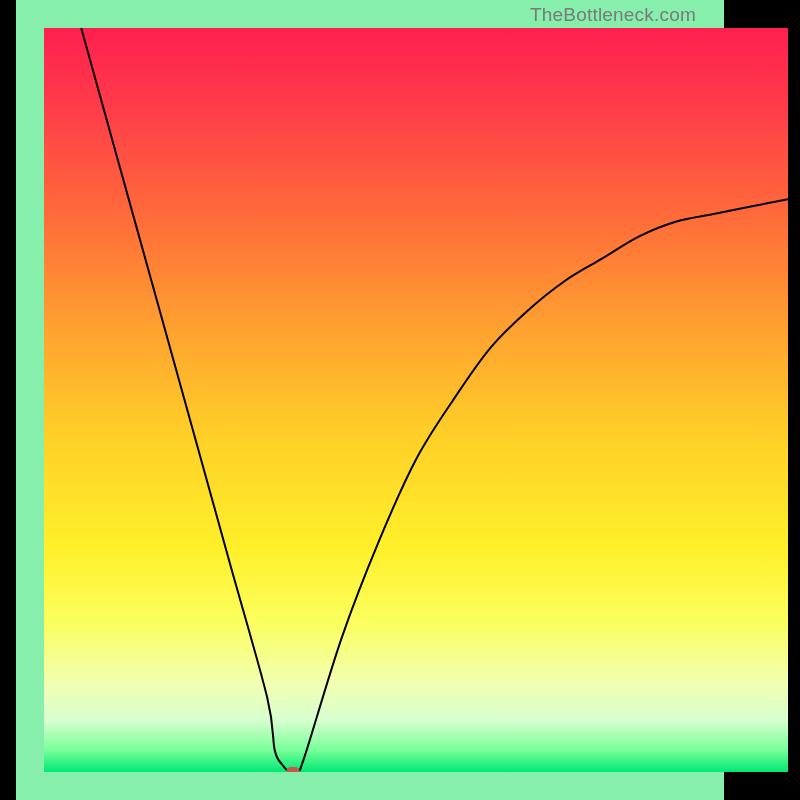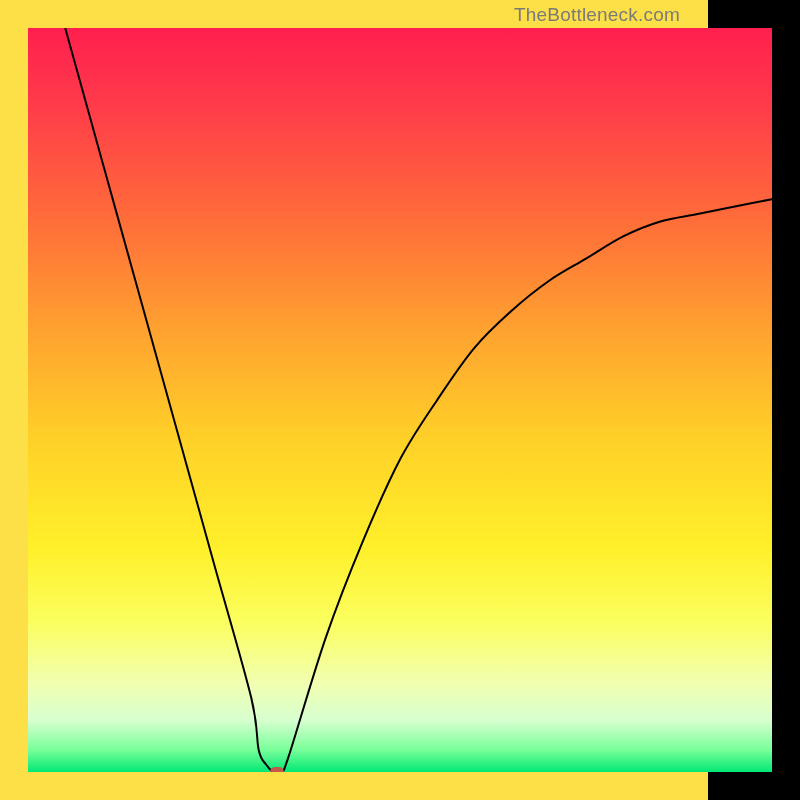--- a/index.html
+++ b/index.html
@@ -1,21 +1,21 @@
 <!DOCTYPE html>
 <html><head>
 <meta charset="utf-8">
 <style>
   * { margin: 0; padding: 0; box-sizing: border-box; }
   html, body { width: 800px; height: 800px; overflow: hidden; background: #000; }
   .frame {
     position: absolute;
-    top: 0; left: 0;
+    top: 0; left: 16px;
     width: 708px; height: 800px;
-    background: #fde047;
+    background: #86efac;
   }
   .plot-area {
     position: absolute;
     top: 28px;
     left: 28px;
     width: 744px;
     height: 744px;
     overflow: hidden;
   }
   .gradient {

